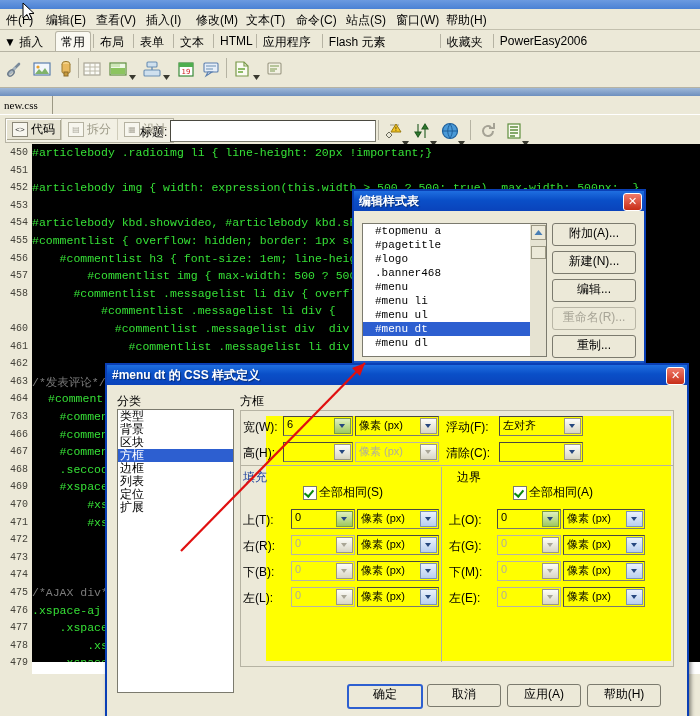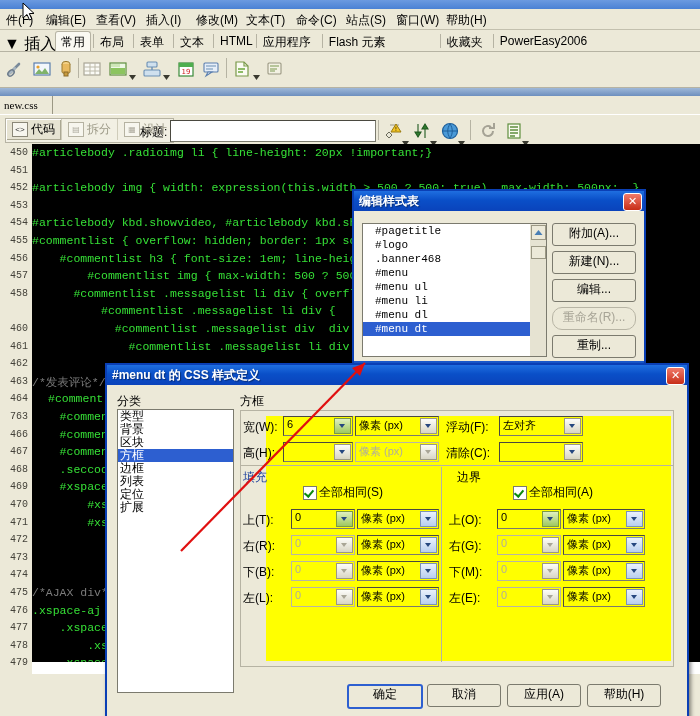--- a/index.html
+++ b/index.html
@@ -16,21 +16,21 @@
   .cursor-arrow{position:absolute;left:22px;top:2px;width:13px;height:20px;z-index:40;}
 
   
   .menubar{position:absolute;left:0;top:9px;width:700px;height:20px;
     background:#ece9d8;border-bottom:1px solid #c3c0ae;}
   .menubar .mi{position:absolute;top:3px;font-size:12px;color:#000;white-space:nowrap;
     padding:1px 4px;line-height:14px;}
 
   
   .insertbar{position:absolute;left:0;top:30px;width:700px;height:22px;background:#ece9d8;}
-  .insertbar .ins-label{position:absolute;left:4px;top:4px;font-size:16px;white-space:nowrap;}
+  .insertbar .ins-label{position:absolute;left:4px;top:4px;font-size:12px;white-space:nowrap;}
   .insertbar .tab{position:absolute;top:2px;font-size:12px;white-space:nowrap;
     padding:2px 5px 3px 5px;color:#000;}
   .insertbar .tab.active{background:#faf9f2;border:1px solid #b6b3a3;border-bottom:none;
     border-radius:3px 3px 0 0;top:1px;padding-bottom:4px;}
   .insertbar .sep{position:absolute;top:4px;width:1px;height:14px;background:#b6b3a3;}
   .insertbar-base{position:absolute;left:0;top:51px;width:700px;height:1px;background:#b6b3a3;}
 
   
   .toolbar{position:absolute;left:0;top:52px;width:700px;height:35px;
     background:#ece9d8;border-bottom:1px solid #b6b3a3;}
@@ -92,21 +92,21 @@
   .ess-list{position:absolute;left:8px;top:12px;width:168px;height:132px;background:#fff;
     border:1px solid #7b7a6e;border-right:none;overflow:hidden;}
   .ess-item{font-family:"Liberation Mono","DejaVu Sans Mono",monospace;font-size:11px;color:#000;
     padding:0 3px 0 12px;height:14px;line-height:14px;white-space:nowrap;}
   .ess-item.sel{background:#2d5fd0;color:#fff;}
   .ess-sb{position:absolute;left:176px;top:12px;width:16px;height:132px;background:#e6e3d2;border:1px solid #7b7a6e;border-left:none;}
   .ess-sb .ar{position:absolute;left:1px;top:1px;width:13px;height:13px;background:#ece9d8;border:1px solid #9b9884;}
   .ess-sb .thumb{position:absolute;left:1px;top:22px;width:13px;height:11px;background:#ece9d8;border:1px solid #9b9884;}
   .ess-btn{position:absolute;left:198px;width:82px;height:21px;background:#ece9d8;border:1px solid #7b7a6e;
     border-radius:3px;font-size:12px;text-align:center;line-height:19px;color:#000;white-space:nowrap;}
-  .ess-btn.dis{color:#a7a496;border-color:#b8b5a5;border-radius:10px;}
+  .ess-btn.dis{color:#a7a496;border-color:#b8b5a5;}
   .ess-strip{position:absolute;left:0;bottom:0;width:100%;height:6px;background:#1a5ad0;}
 
   
   #dlgCss{left:105px;top:363px;width:580px;height:351px;}
   #dlgCss .body{position:relative;height:329px;background:#ece9d8;}
   .cat-label{position:absolute;left:10px;top:8px;font-size:12px;}
   .cat-list{position:absolute;left:10px;top:24px;width:115px;height:282px;background:#fff;border:1px solid #7b7a6e;}
   .cat-item{height:13px;line-height:13px;font-size:12px;padding-left:2px;white-space:nowrap;}
   .cat-item.sel{background:#2d5fd0;color:#fff;}
   .pane-title{position:absolute;left:133px;top:8px;font-size:12px;}
@@ -415,28 +415,29 @@
     <div class="codebottom"></div>
   </div>
 
   <div class="dlg" id="dlgEdit">
     <div class="dlg-tb">
       <span class="t">编辑样式表</span>
       <span class="dlg-x">✕</span>
     </div>
     <div class="body">
       <div class="ess-list" id="essList">
+          <div class="ess-item">#topmenu a</div>
           <div class="ess-item">#pagetitle</div>
           <div class="ess-item">#logo</div>
           <div class="ess-item">.banner468</div>
           <div class="ess-item">#menu</div>
+          <div class="ess-item">#menu li</div>
           <div class="ess-item">#menu ul</div>
-          <div class="ess-item">#menu li</div>
+          <div class="ess-item sel">#menu dt</div>
           <div class="ess-item">#menu dl</div>
-          <div class="ess-item sel">#menu dt</div>
         </div>
       <div class="ess-sb">
         <div class="ar">
           <svg width="13" height="13" viewBox="0 0 13 13">
               <path d="M6.5 4l4 5h-8z" fill="#4a7fb5"></path>
             </svg>
         </div>
         <div class="thumb"></div>
       </div>
       <div class="ess-strip"></div>

